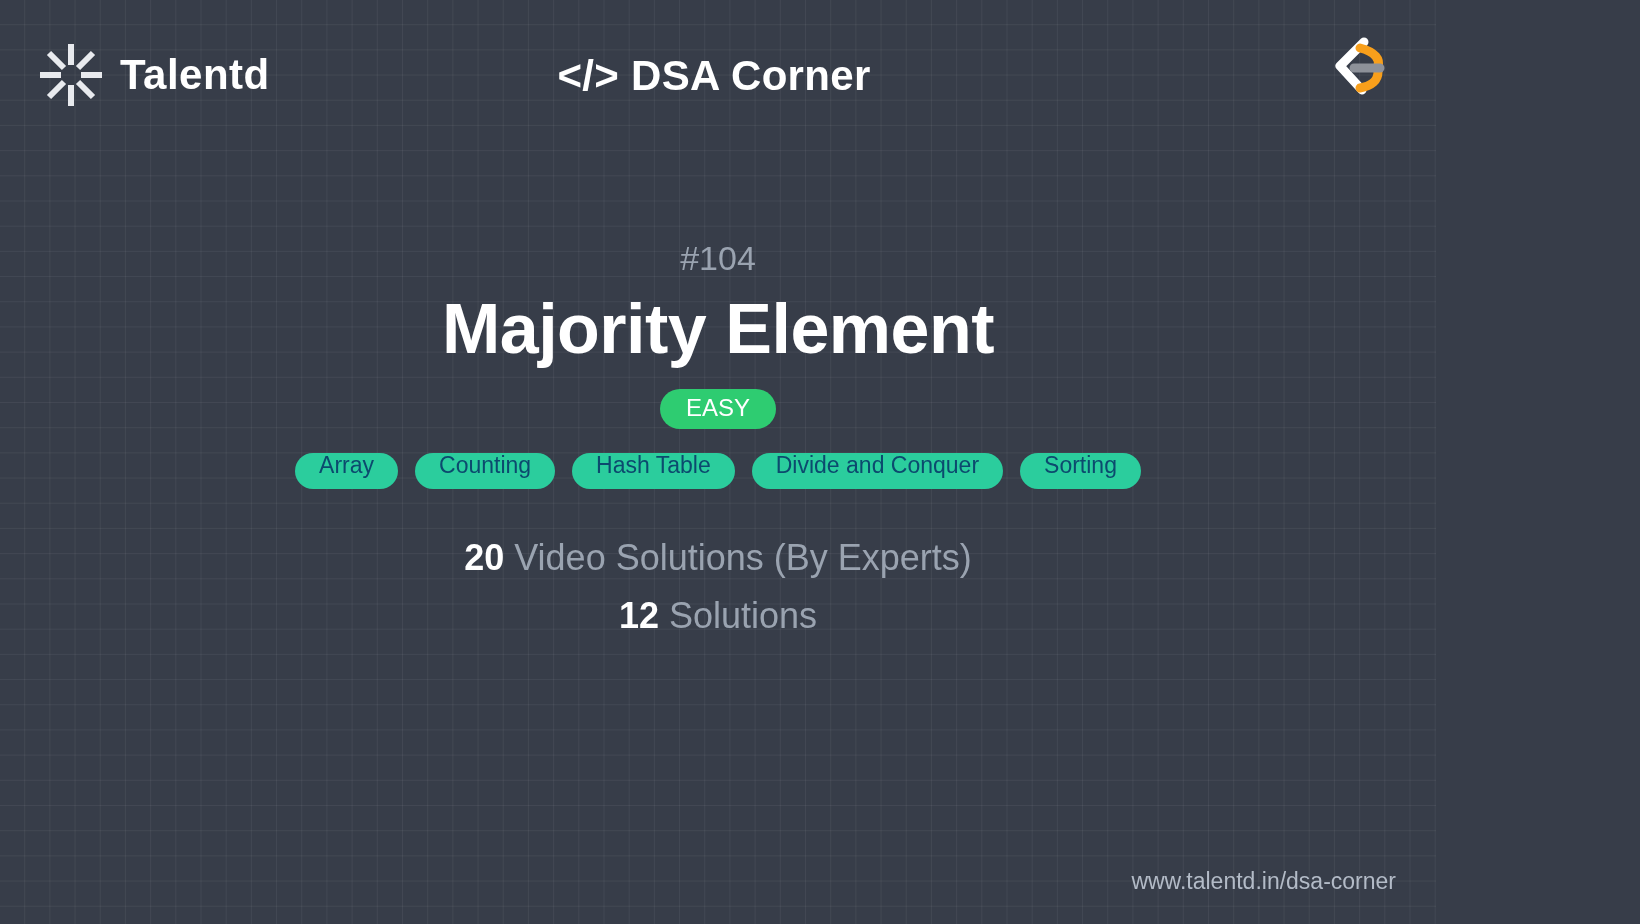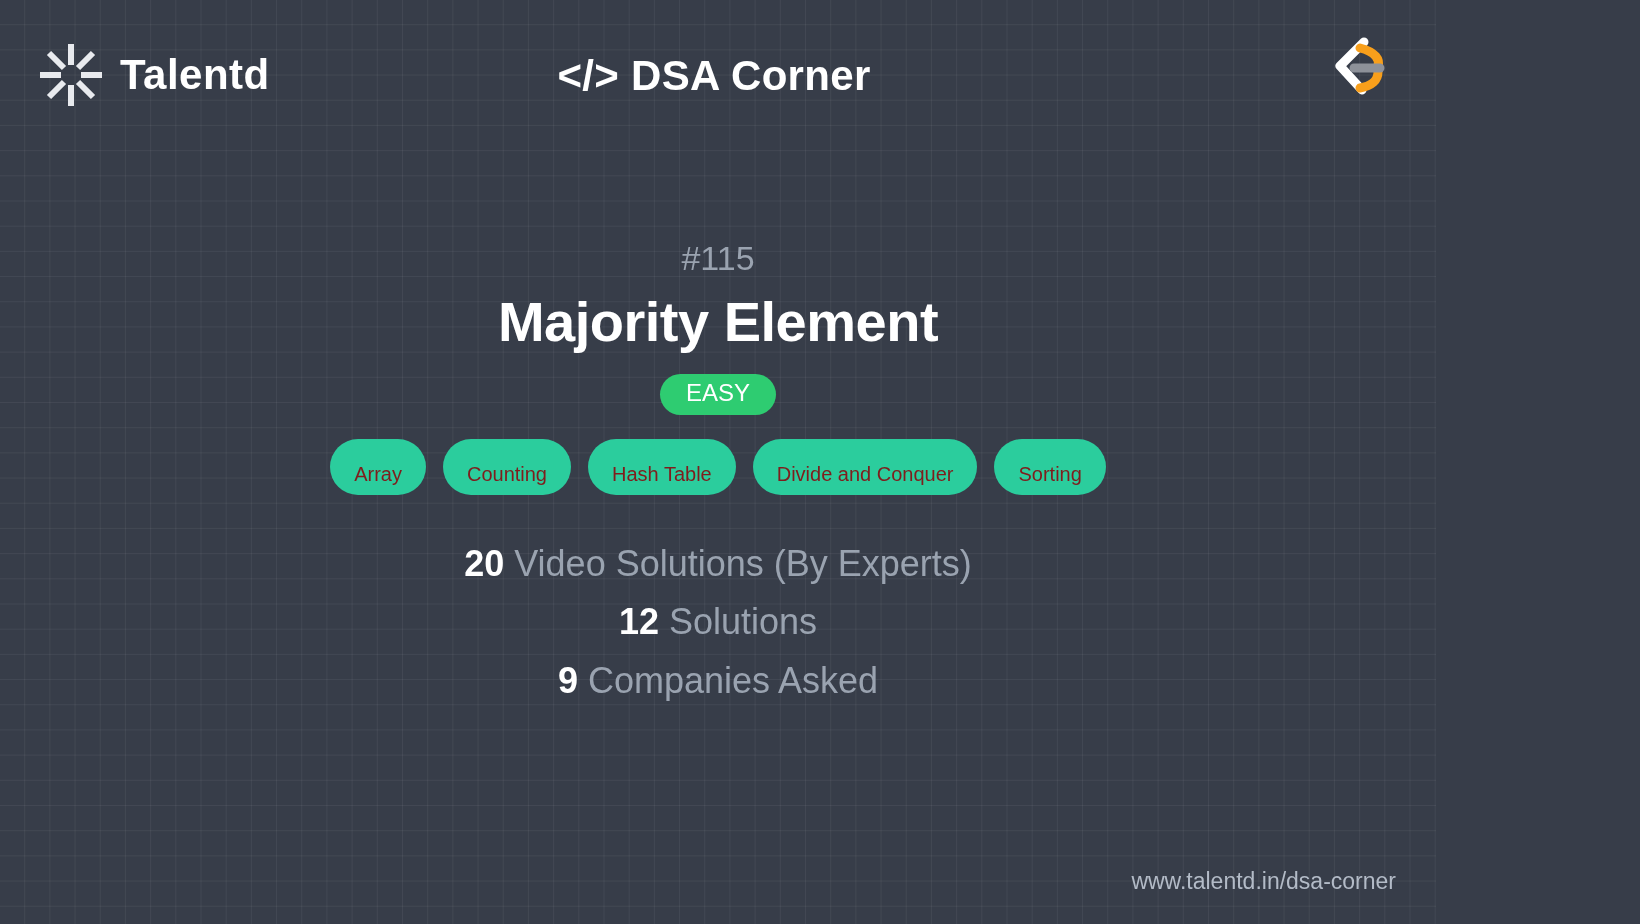--- a/index.html
+++ b/index.html
@@ -78,21 +78,21 @@
   }
   .problem-number {
     color: #9aa3b0;
     font-size: 34px;
     font-weight: normal;
     margin-top: 85px;
     line-height: 1.1;
   }
   .problem-title {
     color: #ffffff;
-    font-size: 56px;
+    font-size: 70px;
     font-weight: bold;
     margin-top: 16px;
     line-height: 1.05;
     letter-spacing: -0.5px;
   }
   .difficulty-badge {
     margin-top: 22px;
     background: #2ecc71;
     color: #ffffff;
     font-size: 24px;
@@ -103,24 +103,24 @@
   }
   .tags {
     margin-top: 24px;
     display: flex;
     flex-wrap: wrap;
     justify-content: center;
     gap: 17px;
   }
   .tag {
     background: #2bcd9d;
-    color: #7f1d1d;
-    font-size: 20px;
+    color: #0c4a6e;
+    font-size: 23px;
     border-radius: 999px;
-    padding: 24px 24px 10px 24px;
+    padding: 0 24px 10px 24px;
     line-height: 1.1;
     white-space: nowrap;
   }
   .stats {
     margin-top: 46px;
     display: flex;
     flex-direction: column;
     align-items: center;
     gap: 12px;
   }
@@ -180,44 +180,41 @@
         <path d="M46 20 C62 24 66 32 64 38" fill="none" stroke="#f89f1b" stroke-width="9" stroke-linecap="round"></path>
         <path d="M64 44 C64 52 58 58 46 60" fill="none" stroke="#f89f1b" stroke-width="9" stroke-linecap="round"></path>
         <line x1="40" y1="40" x2="66" y2="40" stroke="#8d9199" stroke-width="9" stroke-linecap="round"></line>
       </svg>
     </span>
 
   </div>
 
   <div class="main">
 
-    <div class="problem-number">#115</div>
+    <div class="problem-number">#104</div>
 
     <div class="problem-title">Majority Element</div>
 
     <div class="difficulty-badge">EASY</div>
 
     <div class="tags">
       <span class="tag">Array</span>
       <span class="tag">Counting</span>
       <span class="tag">Hash Table</span>
       <span class="tag">Divide and Conquer</span>
       <span class="tag">Sorting</span>
     </div>
 
     <div class="stats">
       <div class="stat-line">
         <span class="stat-value">20</span><span> Video Solutions (By Experts)</span>
       </div>
       <div class="stat-line">
         <span class="stat-value">12</span><span> Solutions</span>
       </div>
-      <div class="stat-line">
-        <span class="stat-value">9</span><span> Companies Asked</span>
-      </div>
     </div>
 
   </div>
 
   <div class="footer">
     <span class="footer-url">www.talentd.in/dsa-corner</span>
   </div>
 
 </div>
 

